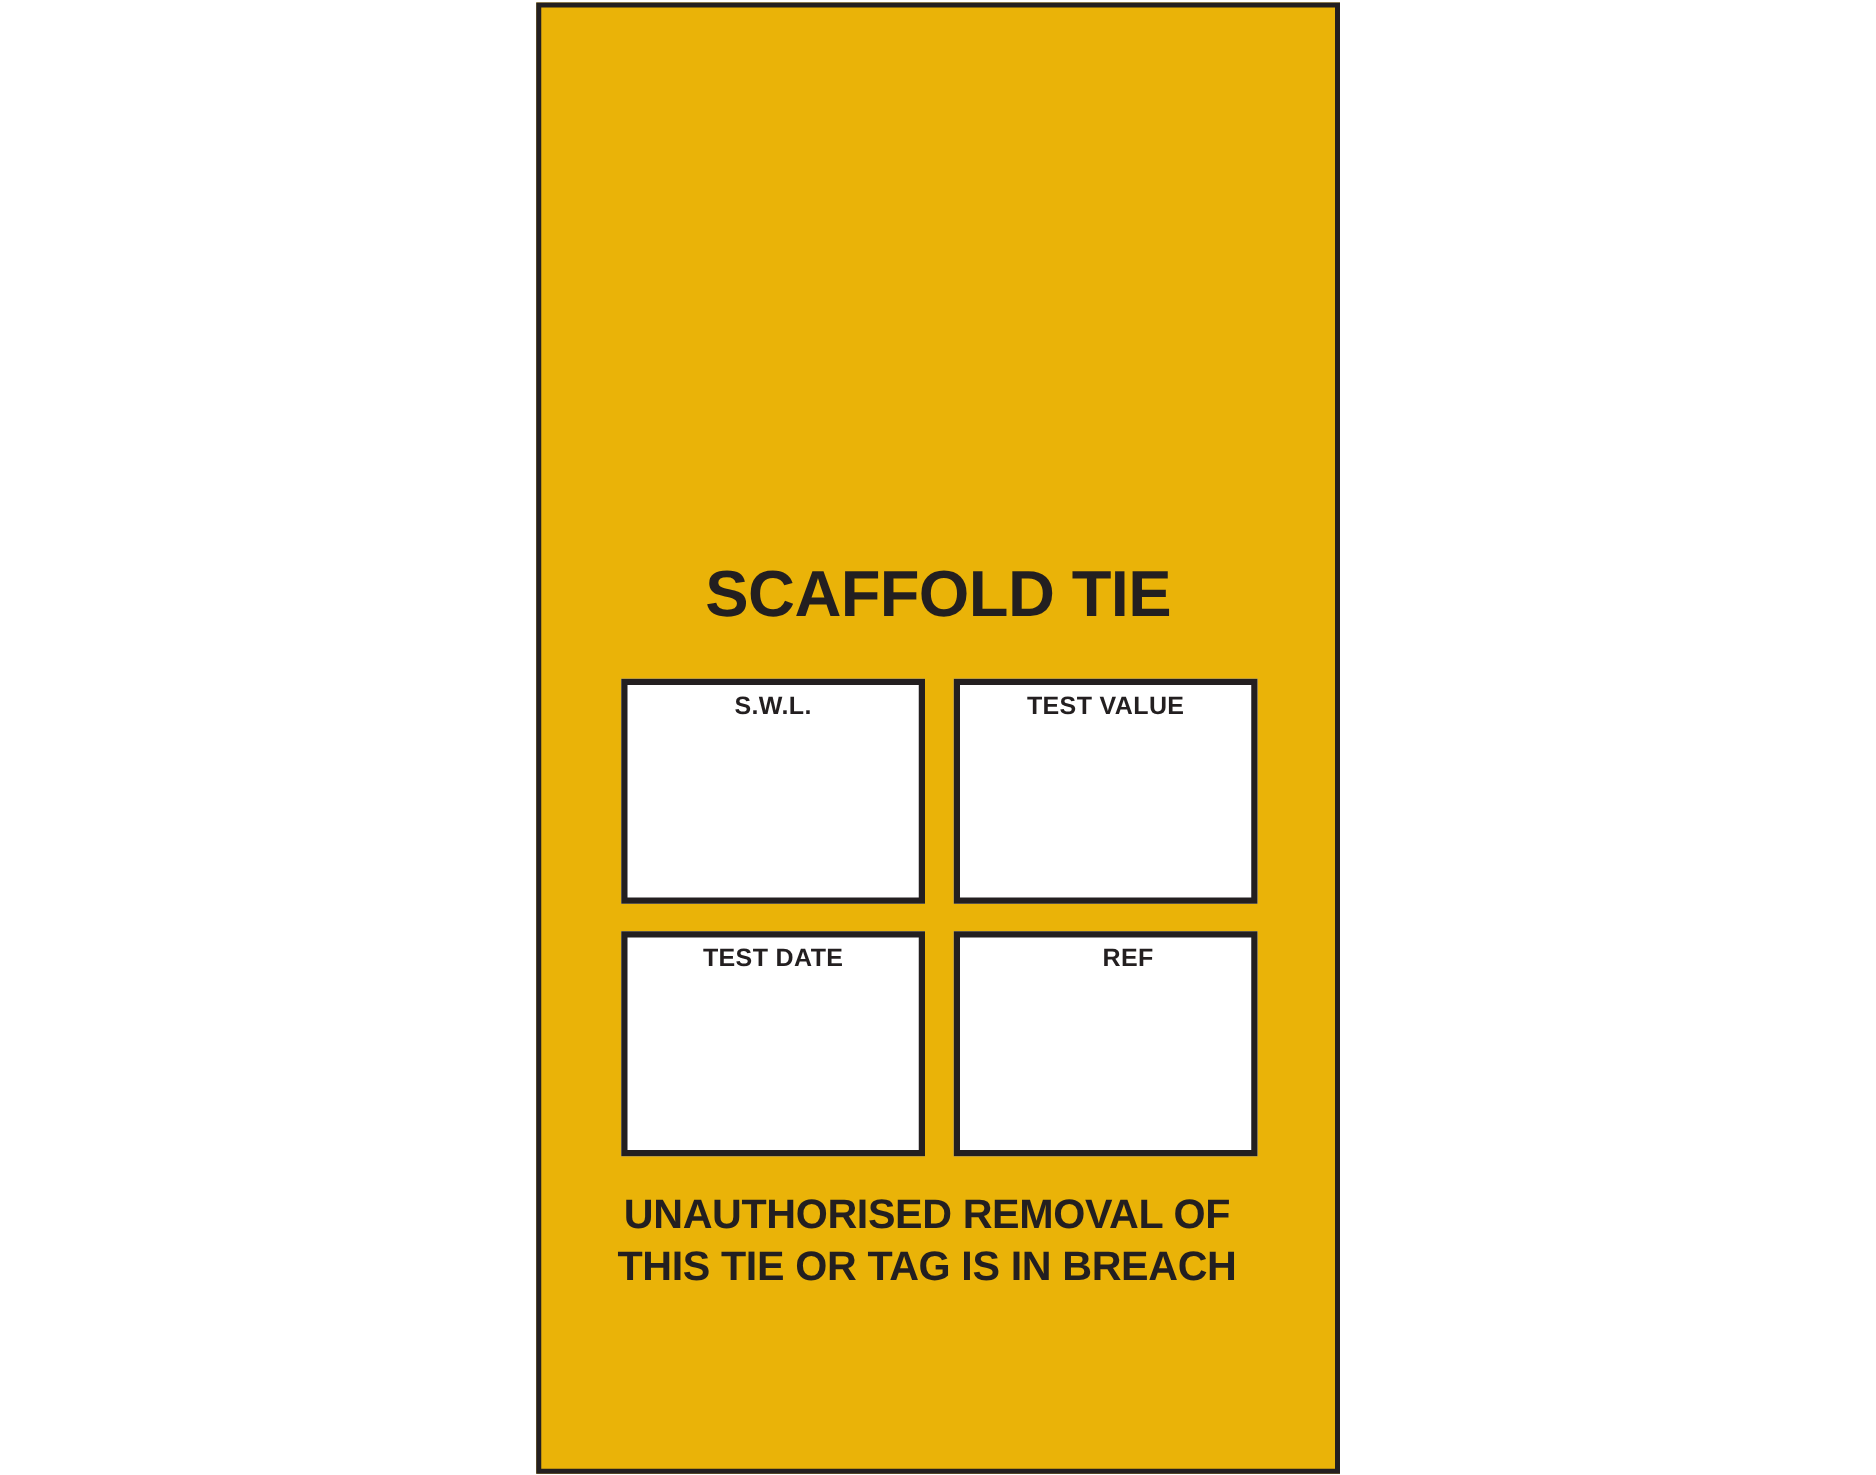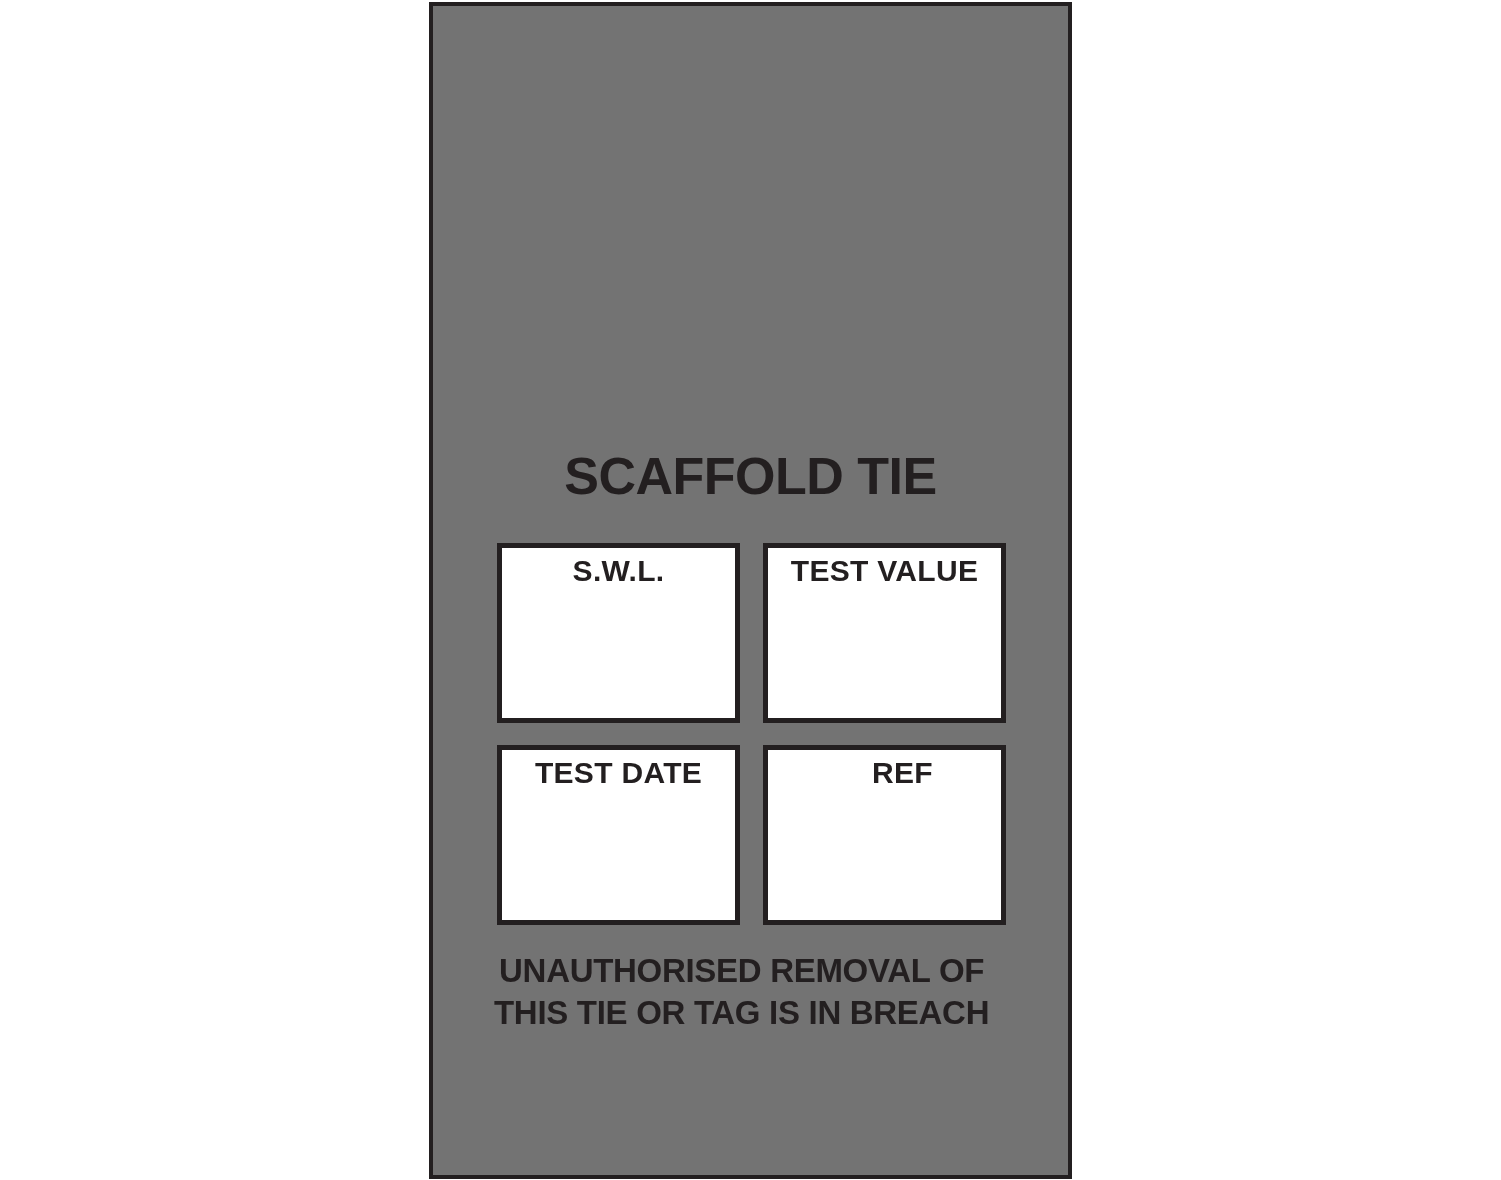--- a/index.html
+++ b/index.html
@@ -17,21 +17,21 @@
     color: #231f20;
   }
   .tag {
     position: absolute;
     left: 429px;
     top: 2px;
     width: 643px;
     height: 1177px;
     box-sizing: border-box;
     border: 4px solid #231f20;
-    background: #737373;
+    background: #eab308;
   }
   .tag-title {
     position: absolute;
     top: 440px;
     left: 0;
     width: 100%;
     text-align: center;
     font-size: 52px;
     line-height: 60px;
     font-weight: bold;
@@ -42,21 +42,21 @@
     position: absolute;
     width: 243px;
     height: 180px;
     box-sizing: border-box;
     border: 5px solid #231f20;
     background: #ffffff;
   }
   .fieldbox .lbl {
     padding-top: 6px;
     text-align: center;
-    font-size: 30px;
+    font-size: 20px;
     font-weight: bold;
     letter-spacing: 0.3px;
     white-space: nowrap;
   }
   .fieldbox .write-area {
     position: absolute;
     left: 0;
     top: 45px;
     right: 0;
     bottom: 0;

